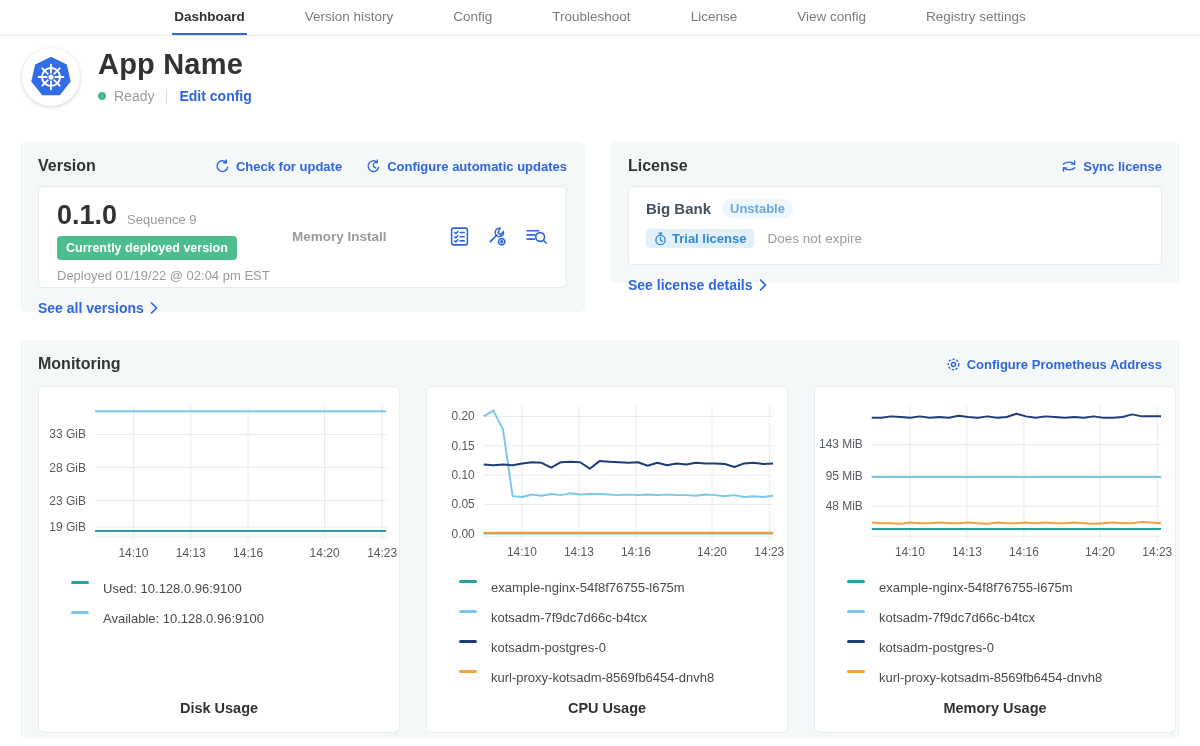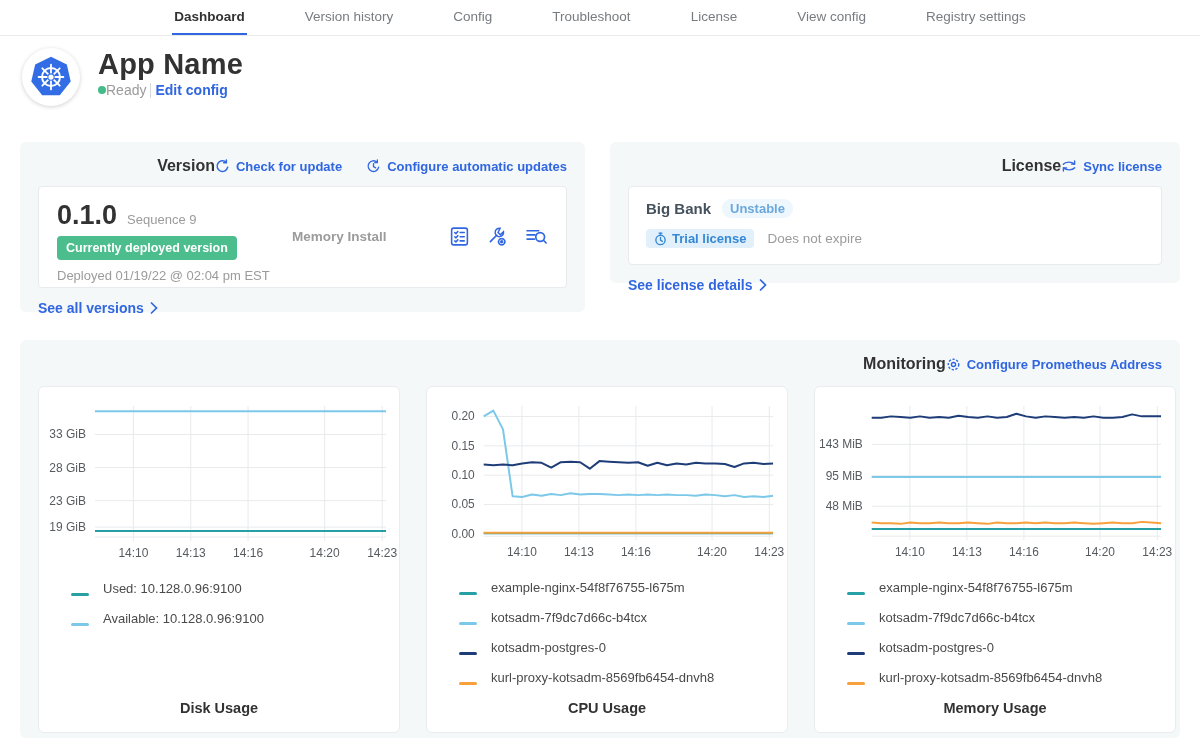--- a/index.html
+++ b/index.html
@@ -7,33 +7,33 @@
 
   
   .topnav { position:absolute; top:0; left:0; width:1200px; height:36px; background:#fff; border-bottom:1px solid #e8eaec; display:flex; justify-content:center; align-items:stretch; gap:56px; }
   .tab { display:flex; align-items:center; font-size:13.5px; color:#777c80; cursor:pointer; border-bottom:2px solid transparent; padding:0 2px; }
   .tab.active { color:#323232; border-bottom-color:#3066e0; font-weight:bold; }
 
   
   .app-header { position:absolute; top:48px; left:22px; display:flex; gap:18px; }
   .logo-circle { width:58px; height:58px; border-radius:50%; background:#fff; box-shadow:0 1px 4px rgba(0,0,0,.18); display:flex; align-items:center; justify-content:center; }
   .app-title { font-size:29px; font-weight:bold; color:#323232; letter-spacing:.2px; }
-  .status-row { display:flex; align-items:center; gap:0; margin-top:1px; }
+  .status-row { display:flex; align-items:center; gap:8px; margin-top:7px; }
   .dot { width:8px; height:8px; border-radius:50%; background:#44bb88; }
   .status-text { font-size:14px; color:#9b9b9b; }
   .vdiv { width:1px; height:15px; background:#d7dadd; margin:0 4px; }
   .link { color:#3066e0; font-weight:bold; font-size:14px; cursor:pointer; text-decoration:none; display:inline-flex; align-items:center; gap:6px; }
   .link.small { font-size:13px; }
 
   
   .card { position:absolute; background:#f4f8f9; border-radius:6px; padding:15px 18px; }
   .card-version { top:142px; left:20px; width:565px; height:170px; }
   .card-license { top:142px; left:610px; width:570px; height:141px; }
   .card-monitoring { top:340px; left:20px; width:1160px; height:398px; }
-  .card-head { display:flex; justify-content:flex-end; align-items:center; }
+  .card-head { display:flex; justify-content:space-between; align-items:center; }
   .card-title { font-size:16px; font-weight:bold; color:#323232; }
   .head-links { display:flex; gap:24px; align-items:center; }
   .inner { background:#fff; border:1px solid #e7ebed; border-radius:4px; margin-top:11px; }
 
   
   .version-inner { padding:13px 18px 14px; display:flex; align-items:stretch; height:102px; }
   .v-left { width:235px; }
   .v-line { display:flex; align-items:baseline; gap:10px; }
   .v-number { font-size:27px; font-weight:bold; color:#323232; }
   .v-seq { font-size:13px; color:#9b9b9b; }
@@ -50,21 +50,21 @@
   .l-name { font-size:15px; font-weight:bold; color:#45525e; }
   .badge-channel { background:#eef7fd; color:#6ba8dc; font-size:13px; font-weight:bold; padding:2px 8px; border-radius:9px; }
   .l-row2 { display:flex; align-items:center; gap:13px; margin-top:11px; }
   .badge-trial { background:#e1f0fa; color:#3588d6; font-size:13px; font-weight:bold; padding:2px 8px; border-radius:4px; display:inline-flex; align-items:center; gap:5px; }
   .l-expire { font-size:13.5px; color:#9b9b9b; }
 
   
   .charts-row { display:flex; gap:26px; margin-top:13px; }
   .chart-panel { width:362px; height:347px; background:#fff; border:1px solid #e9edef; border-radius:6px; display:flex; flex-direction:column; padding-top:6px; }
   .legend { margin:10px 0 0 32px; }
-  .legend-item { display:flex; align-items:flex-end; gap:14px; margin-bottom:15px; }
+  .legend-item { display:flex; align-items:flex-start; gap:14px; margin-bottom:15px; }
   .legend-dash { width:18px; height:3px; border-radius:2px; flex:0 0 auto; }
   .legend-label { font-size:13px; color:#4a4a4a; }
   .chart-title { margin-top:auto; margin-bottom:16px; text-align:center; font-size:14.5px; font-weight:bold; color:#323232; }
 
   svg text { font-family:"Liberation Sans", sans-serif; }
 </style>
 </head>
 <body>
 
 <nav class="topnav">

